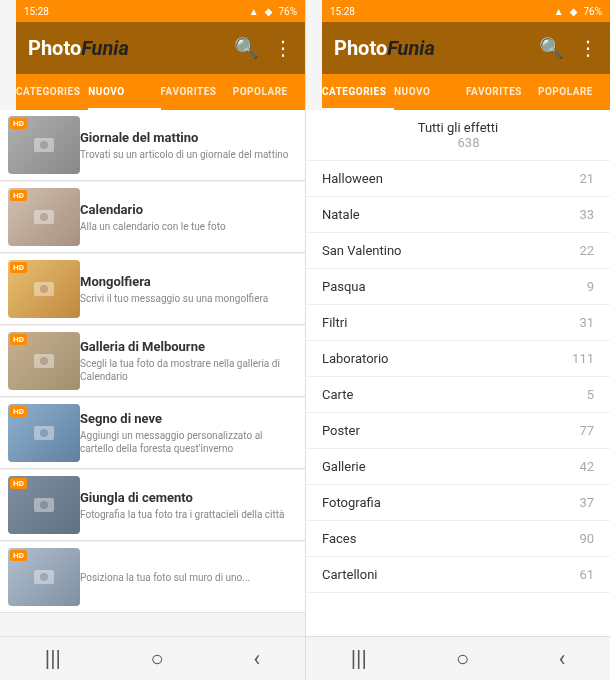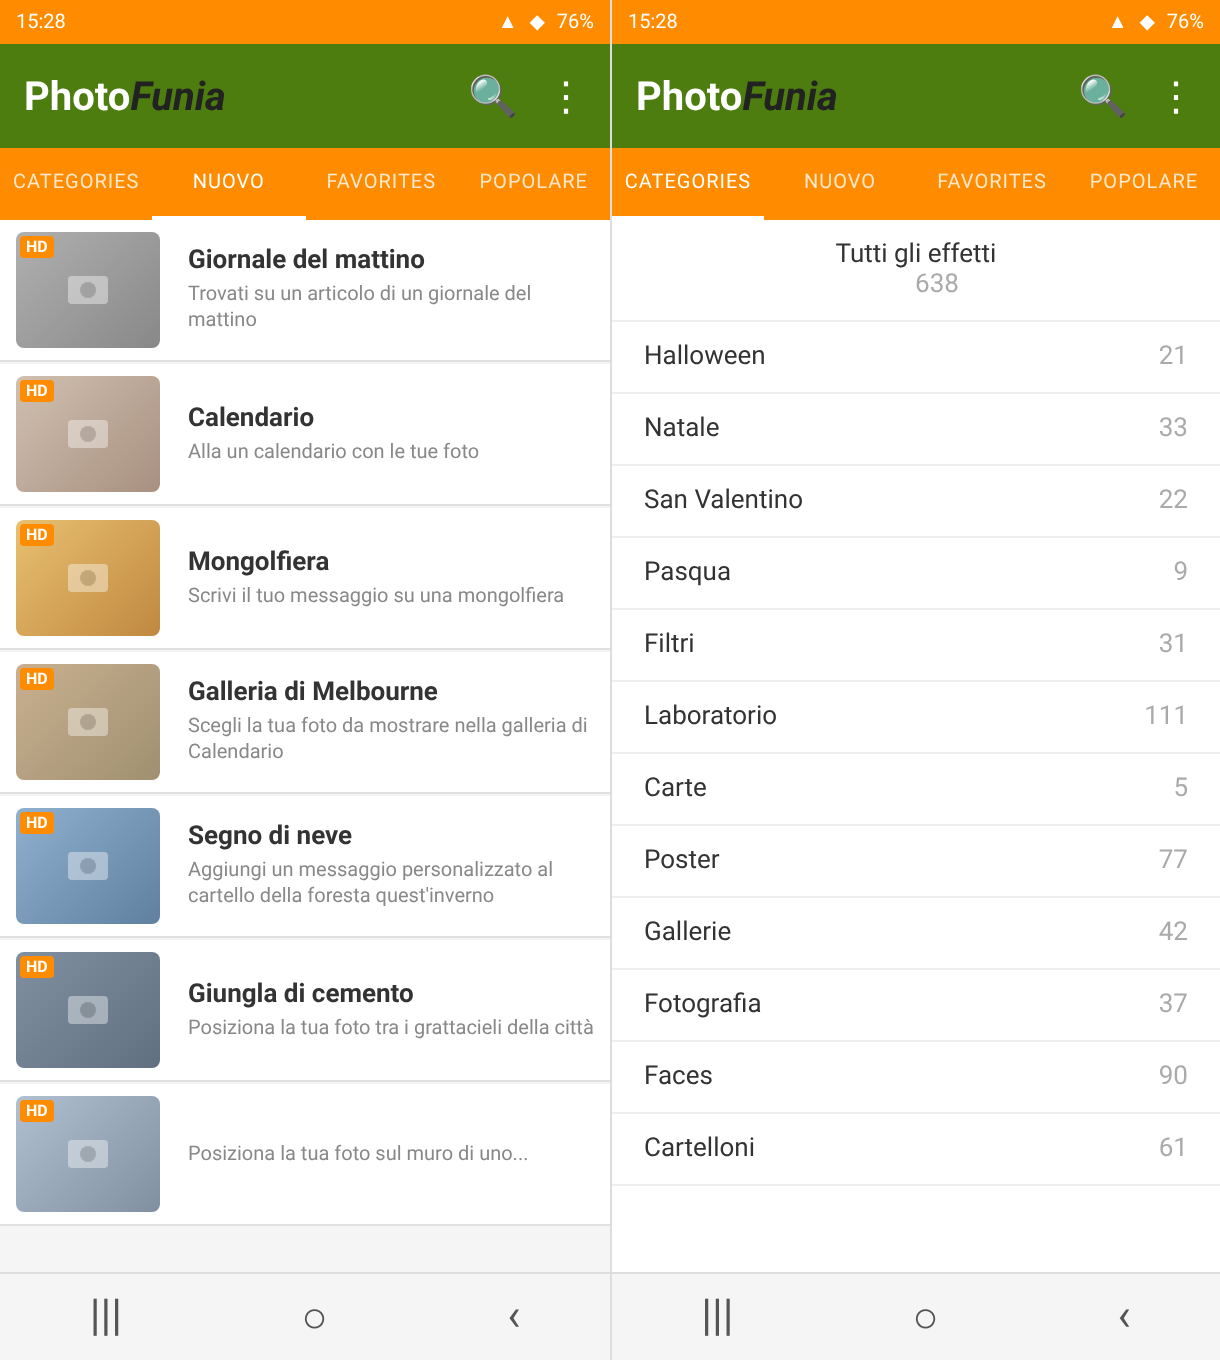--- a/index.html
+++ b/index.html
@@ -7,21 +7,21 @@
       width: 610px;
       height: 680px;
       font-family: 'Roboto', Arial, sans-serif;
       background: #f5f5f5;
       display: flex;
       overflow: hidden;
     }
 
     
     .header {
-      background: #4d7c0f;
+      background: #a16207;
       height: 52px;
       display: flex;
       align-items: center;
       padding: 0 12px;
       justify-content: space-between;
     }
     .header-logo {
       font-size: 20px;
       font-weight: bold;
       color: white;
@@ -41,24 +41,24 @@
     
     .tabs {
       background: #FF8C00;
       display: flex;
       height: 36px;
     }
     .tab {
       flex: 1;
       display: flex;
       align-items: center;
-      justify-content: center;
+      justify-content: flex-start;
       font-size: 10px;
       color: rgba(255,255,255,0.8);
-      font-weight: 400;
+      font-weight: 700;
       letter-spacing: 0.5px;
       cursor: pointer;
       border-bottom: 2px solid transparent;
       text-transform: uppercase;
     }
     .tab.active {
       color: white;
       border-bottom: 2px solid white;
     }
 
@@ -94,21 +94,21 @@
       left: 2px;
       background: #FF8C00;
       color: white;
       font-size: 8px;
       font-weight: bold;
       padding: 1px 3px;
       border-radius: 2px;
     }
     .item-text {
       flex: 1;
-      padding-left: 14px;
+      padding-left: 0;
     }
     .item-title {
       font-size: 13px;
       font-weight: bold;
       color: #333;
       margin-bottom: 3px;
     }
     .item-desc {
       font-size: 10px;
       color: #888;
@@ -184,20 +184,21 @@
       flex-direction: column;
       width: 305px;
       height: 680px;
     }
 
     .top-section {
       height: 110px;
       background: #FF8C00;
       display: flex;
       flex-direction: column;
+      margin-left: 16px;
     }
     .status-row {
       height: 22px;
       display: flex;
       align-items: center;
       justify-content: space-between;
       padding: 0 8px;
       font-size: 10px;
       color: white;
     }
@@ -323,21 +324,21 @@
       <span class="hd-badge">HD</span>
       <div style="width:100%;height:100%;display:flex;align-items:center;justify-content:center;opacity:0.4;">
         <svg width="30" height="30" viewBox="0 0 30 30">
               <rect x="5" y="8" width="20" height="14" rx="2" fill="white"></rect>
               <circle cx="15" cy="15" r="4" fill="#aaa"></circle>
             </svg>
       </div>
     </div>
     <div class="item-text">
       <div class="item-title">Giungla di cemento</div>
-      <div class="item-desc">Posiziona la tua foto tra i grattacieli della città</div>
+      <div class="item-desc">Fotografia la tua foto tra i grattacieli della città</div>
     </div>
   </div>
       <div class="list-item">
     <div class="item-thumb thumb-7">
       <span class="hd-badge">HD</span>
       <div style="width:100%;height:100%;display:flex;align-items:center;justify-content:center;opacity:0.4;">
         <svg width="30" height="30" viewBox="0 0 30 30">
               <rect x="5" y="8" width="20" height="14" rx="2" fill="white"></rect>
               <circle cx="15" cy="15" r="4" fill="#aaa"></circle>
             </svg>

